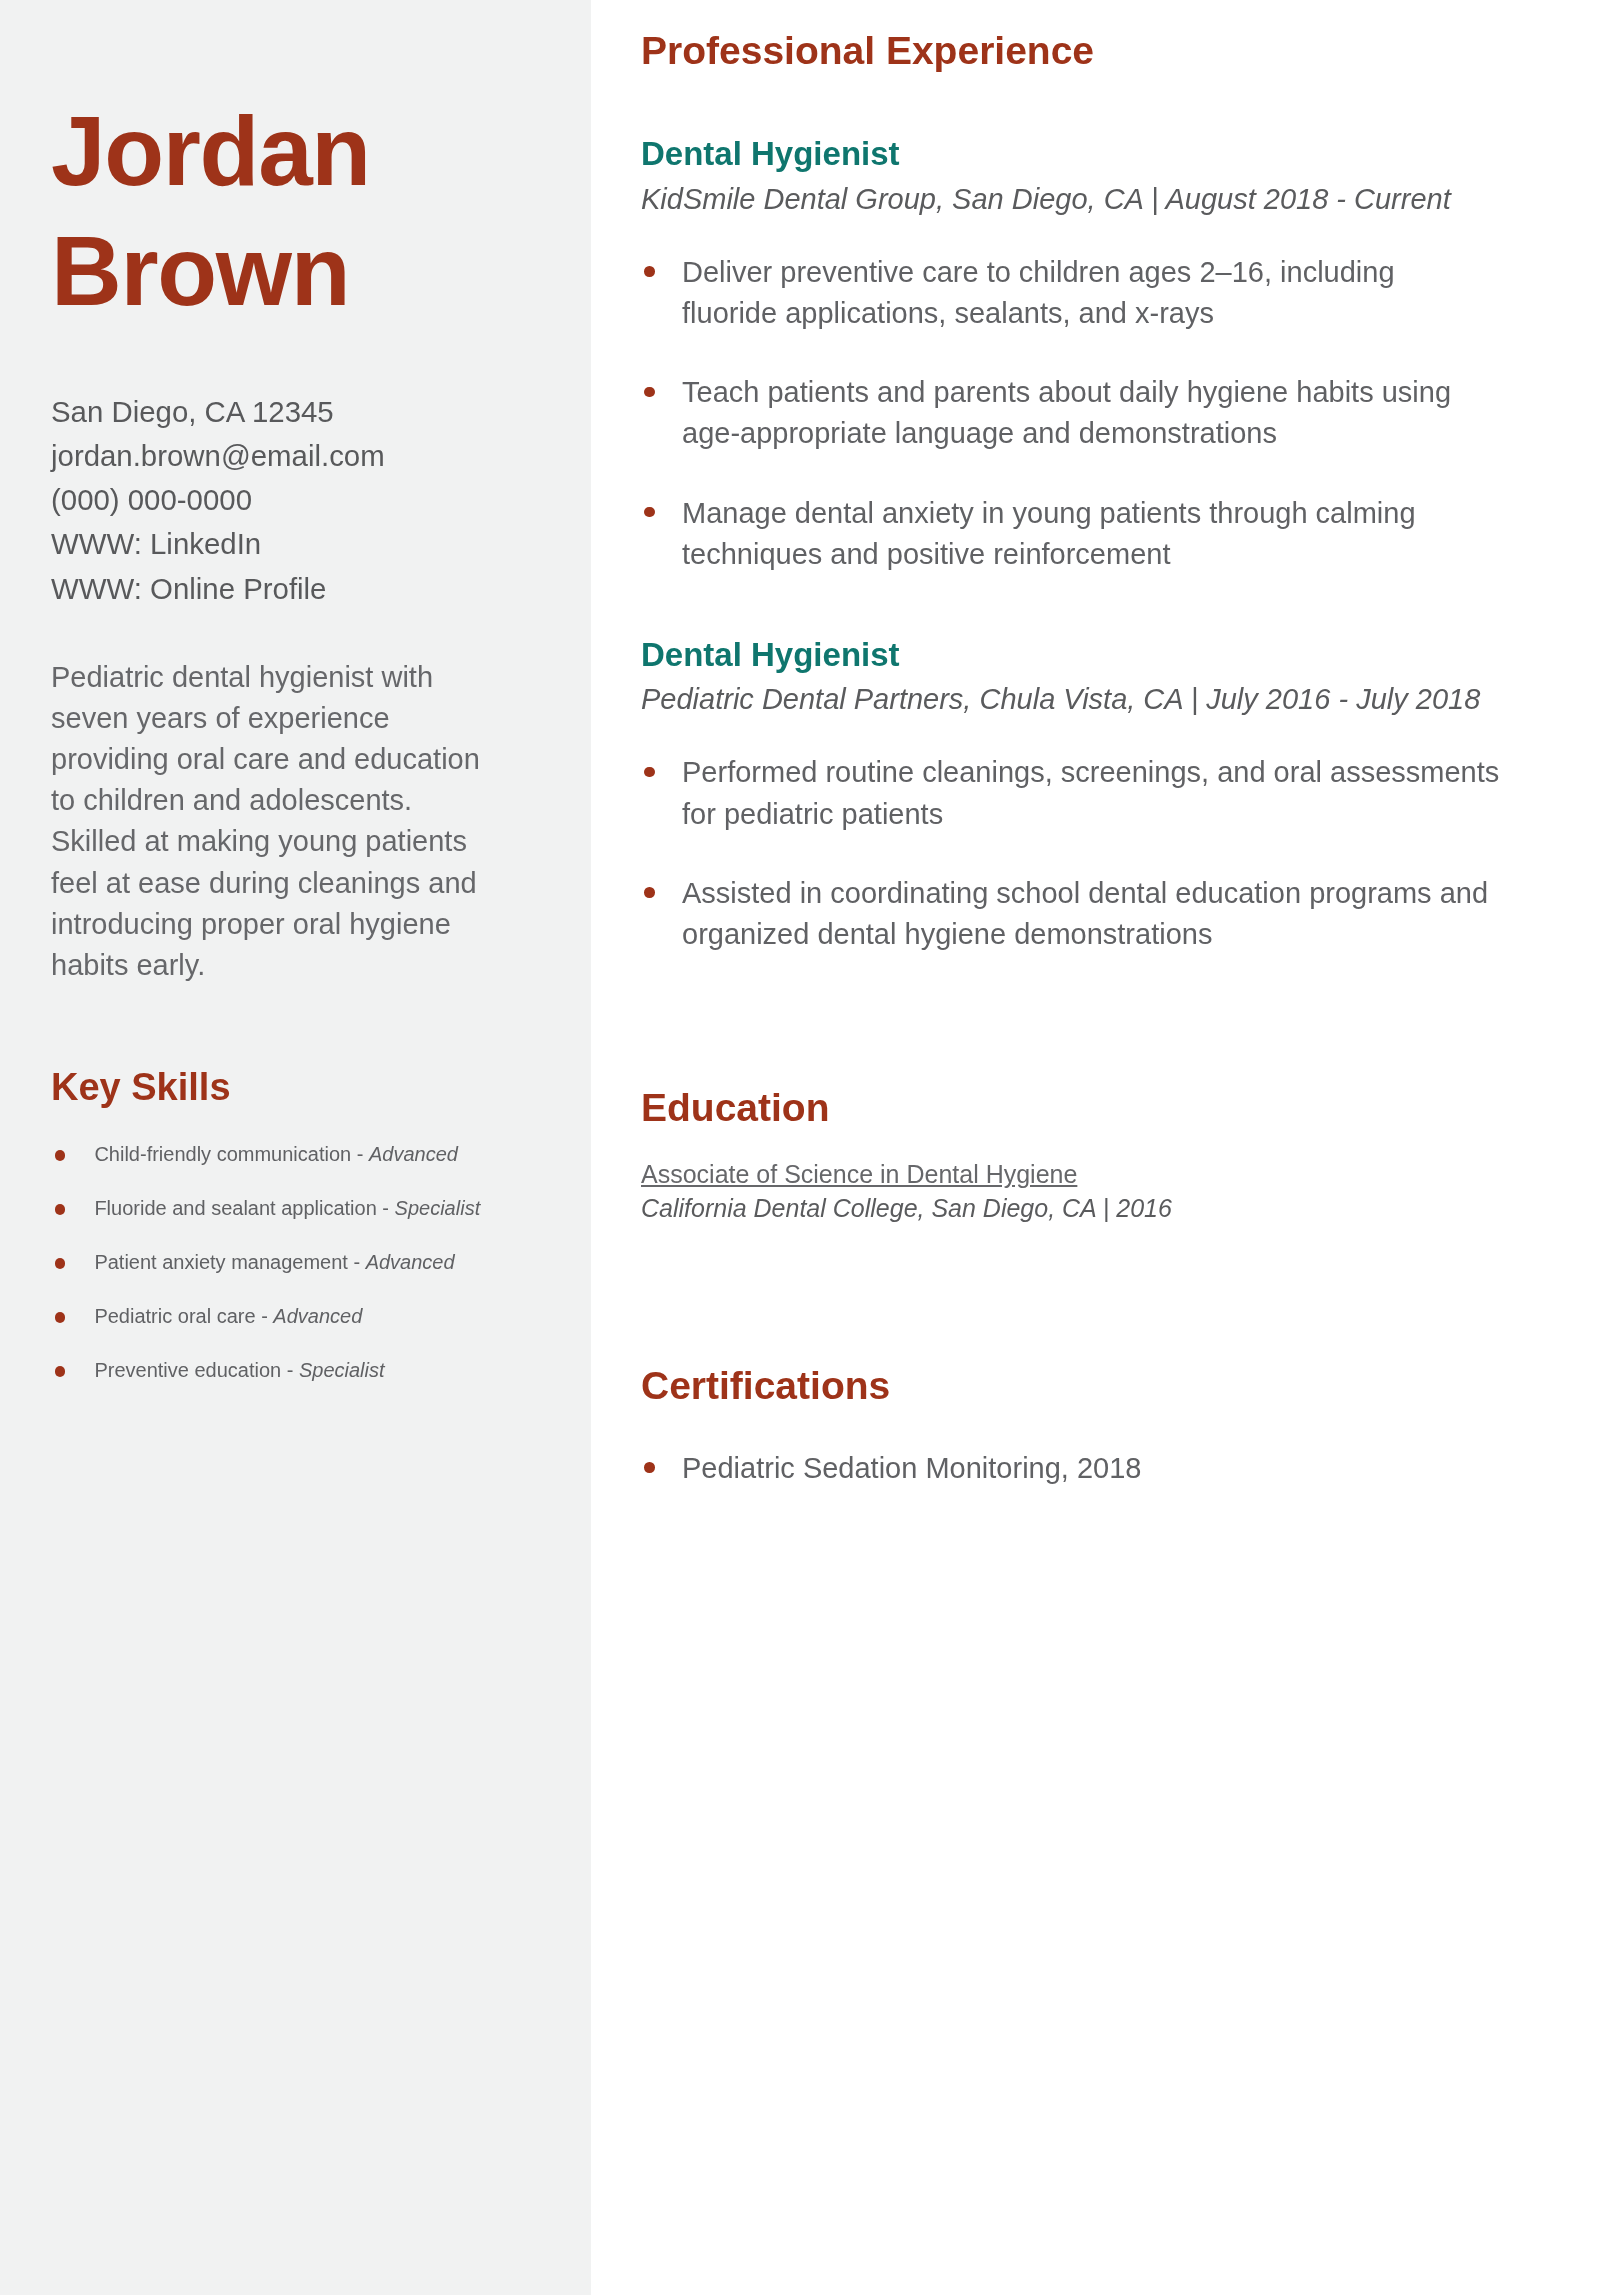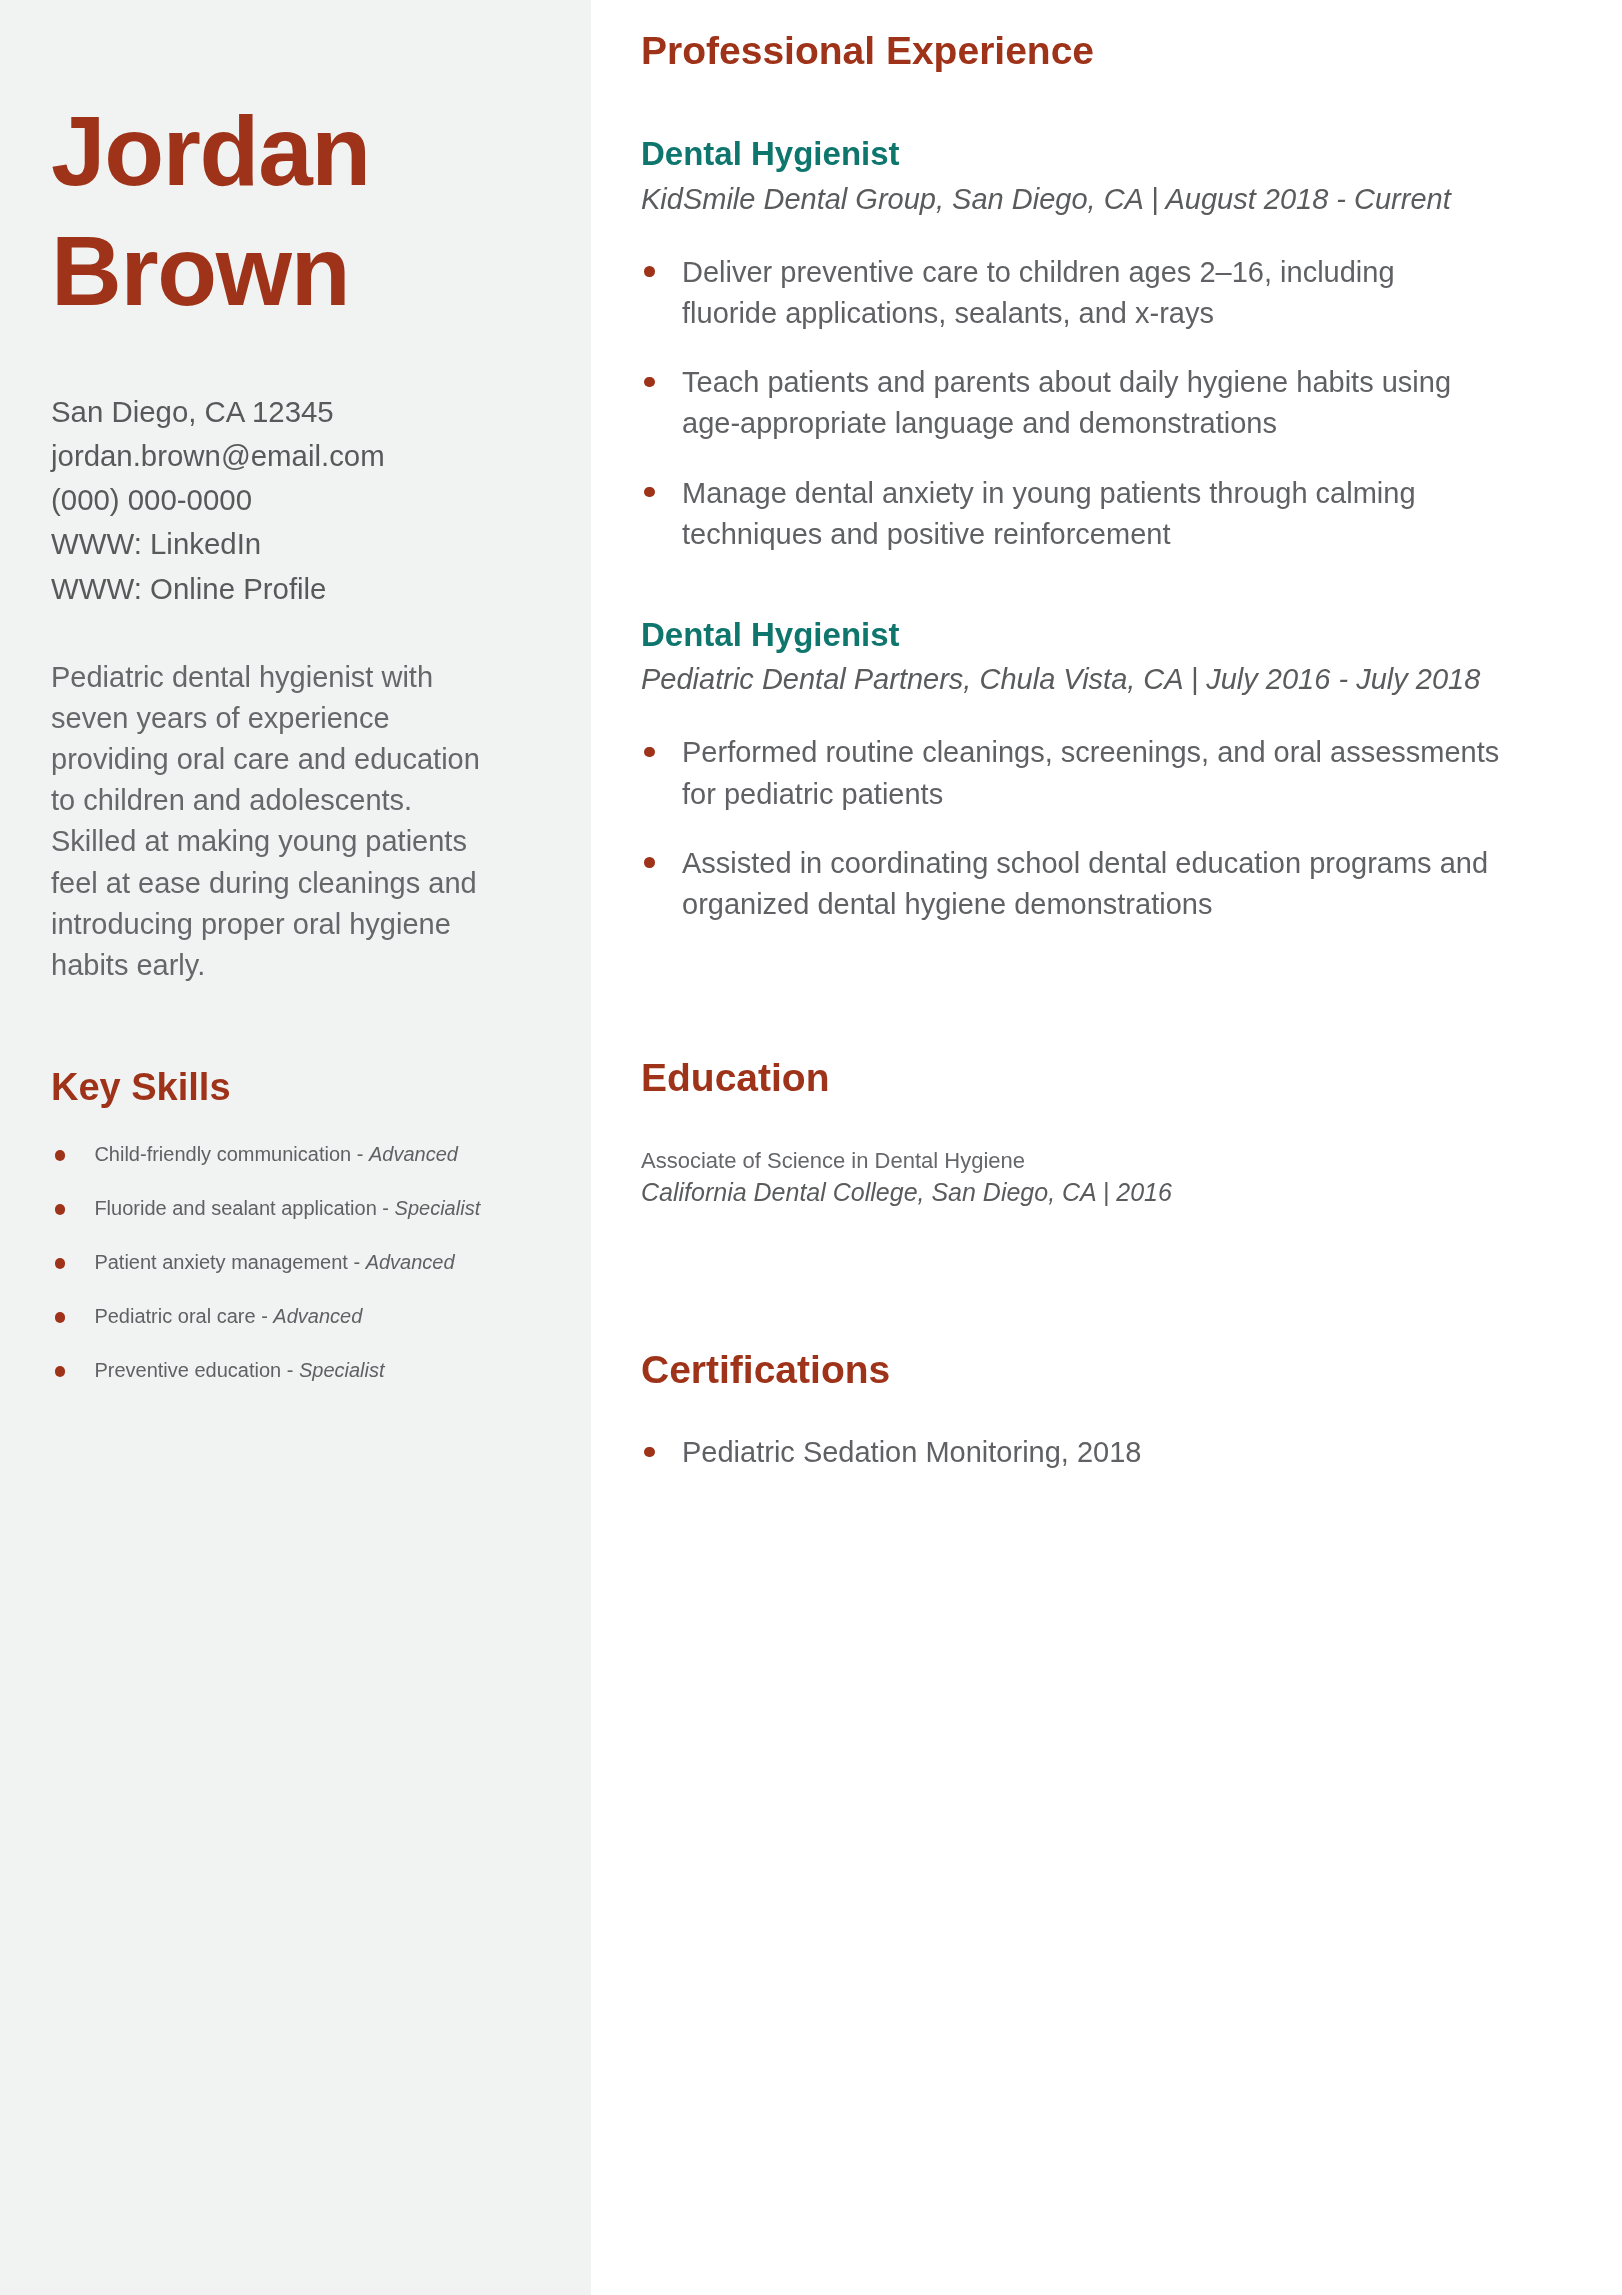--- a/index.html
+++ b/index.html
@@ -96,38 +96,39 @@
   }
   .bullets {
     margin: 33px 0 0;
     padding: 0 0 0 41px;
     list-style: none;
     font-size: 29px;
     line-height: 1.42;
     color: #606164;
   }
   .bullets li { position: relative; white-space: pre-line; }
-  .bullets li + li { margin-top: 28px; }
+  .bullets li + li { margin-top: 38px; }
   .bullets li::before {
     content: "";
     position: absolute;
     left: -38px;
     top: 14.4px;
     width: 10.5px;
     height: 10.5px;
     border-radius: 50%;
     background: #9E3319;
   }
   .education-section { margin-top: 131px; }
   .certifications-section { margin-top: 141px; }
   .degree {
-    margin-top: 46px;
-    font-size: 22px;
+    margin-top: 28px;
+    font-size: 25px;
     color: #66676A;
     line-height: 1.25;
+    text-decoration: underline;
   }
   .degree-meta {
     margin-top: 3.9px;
     font-size: 25px;
     font-style: italic;
     color: #5A5B5D;
   }
   .cert-list { margin-top: 39px; }
   .cert-list li + li { margin-top: 26px; }
 </style>

